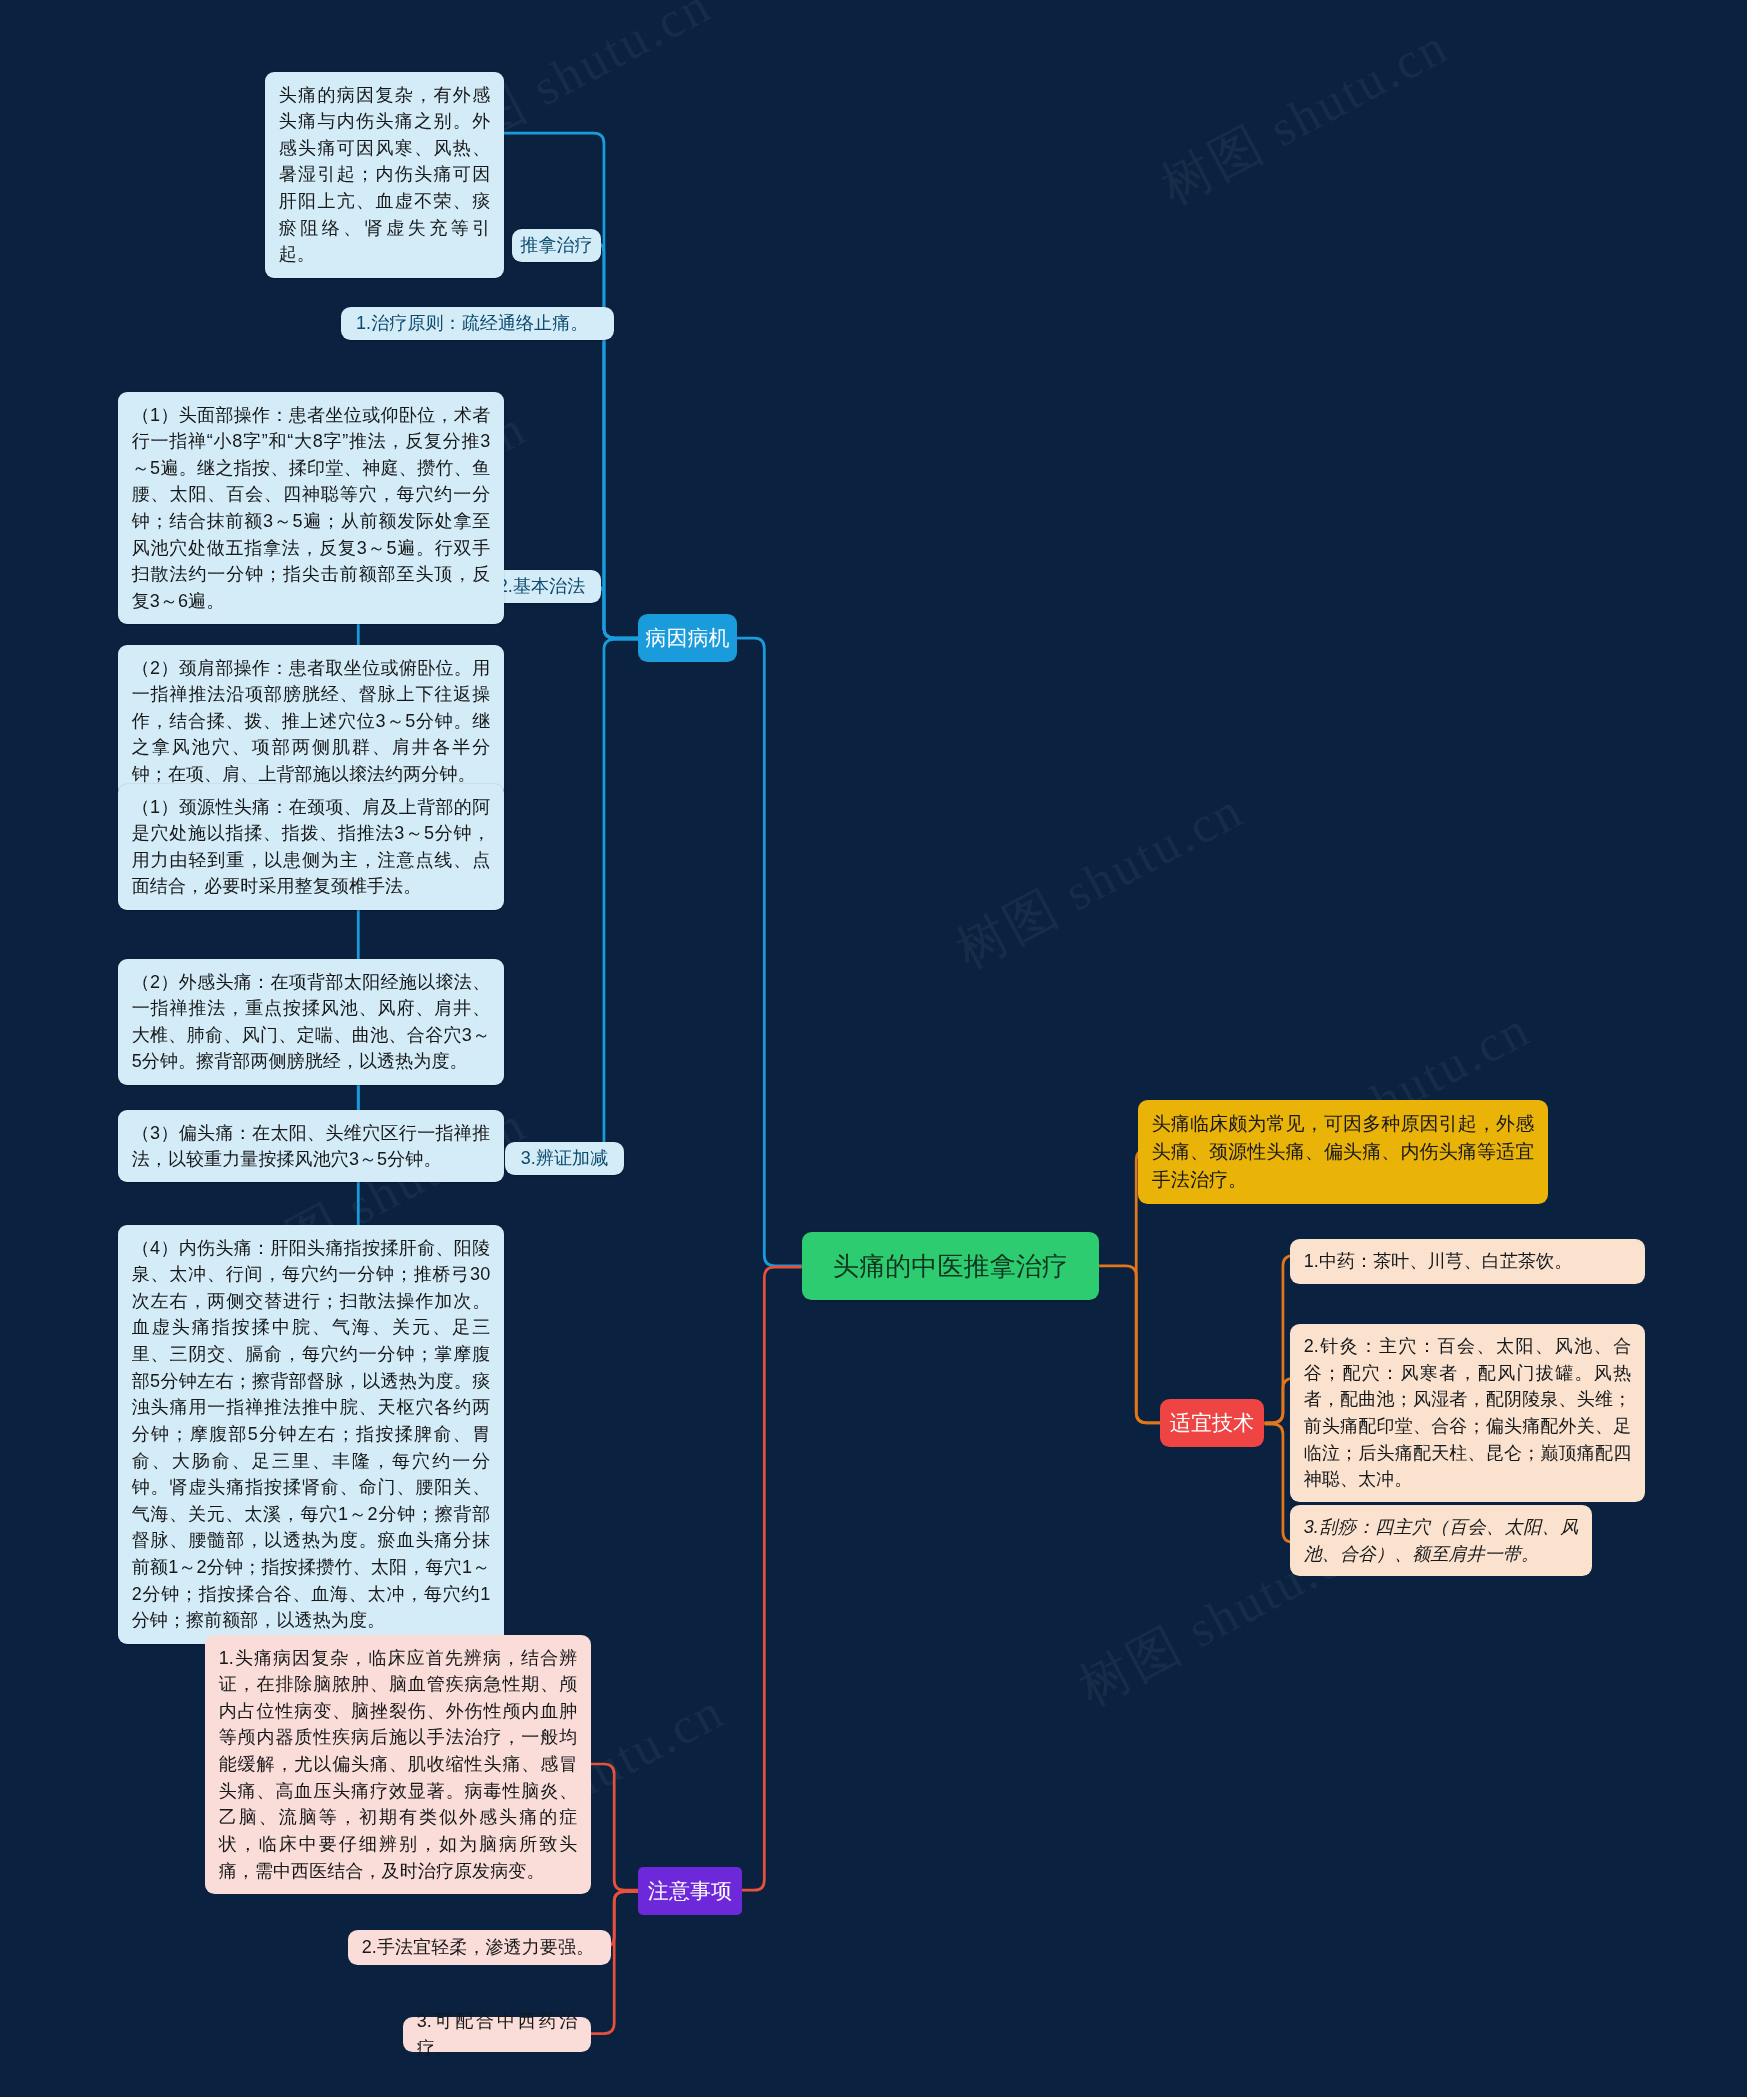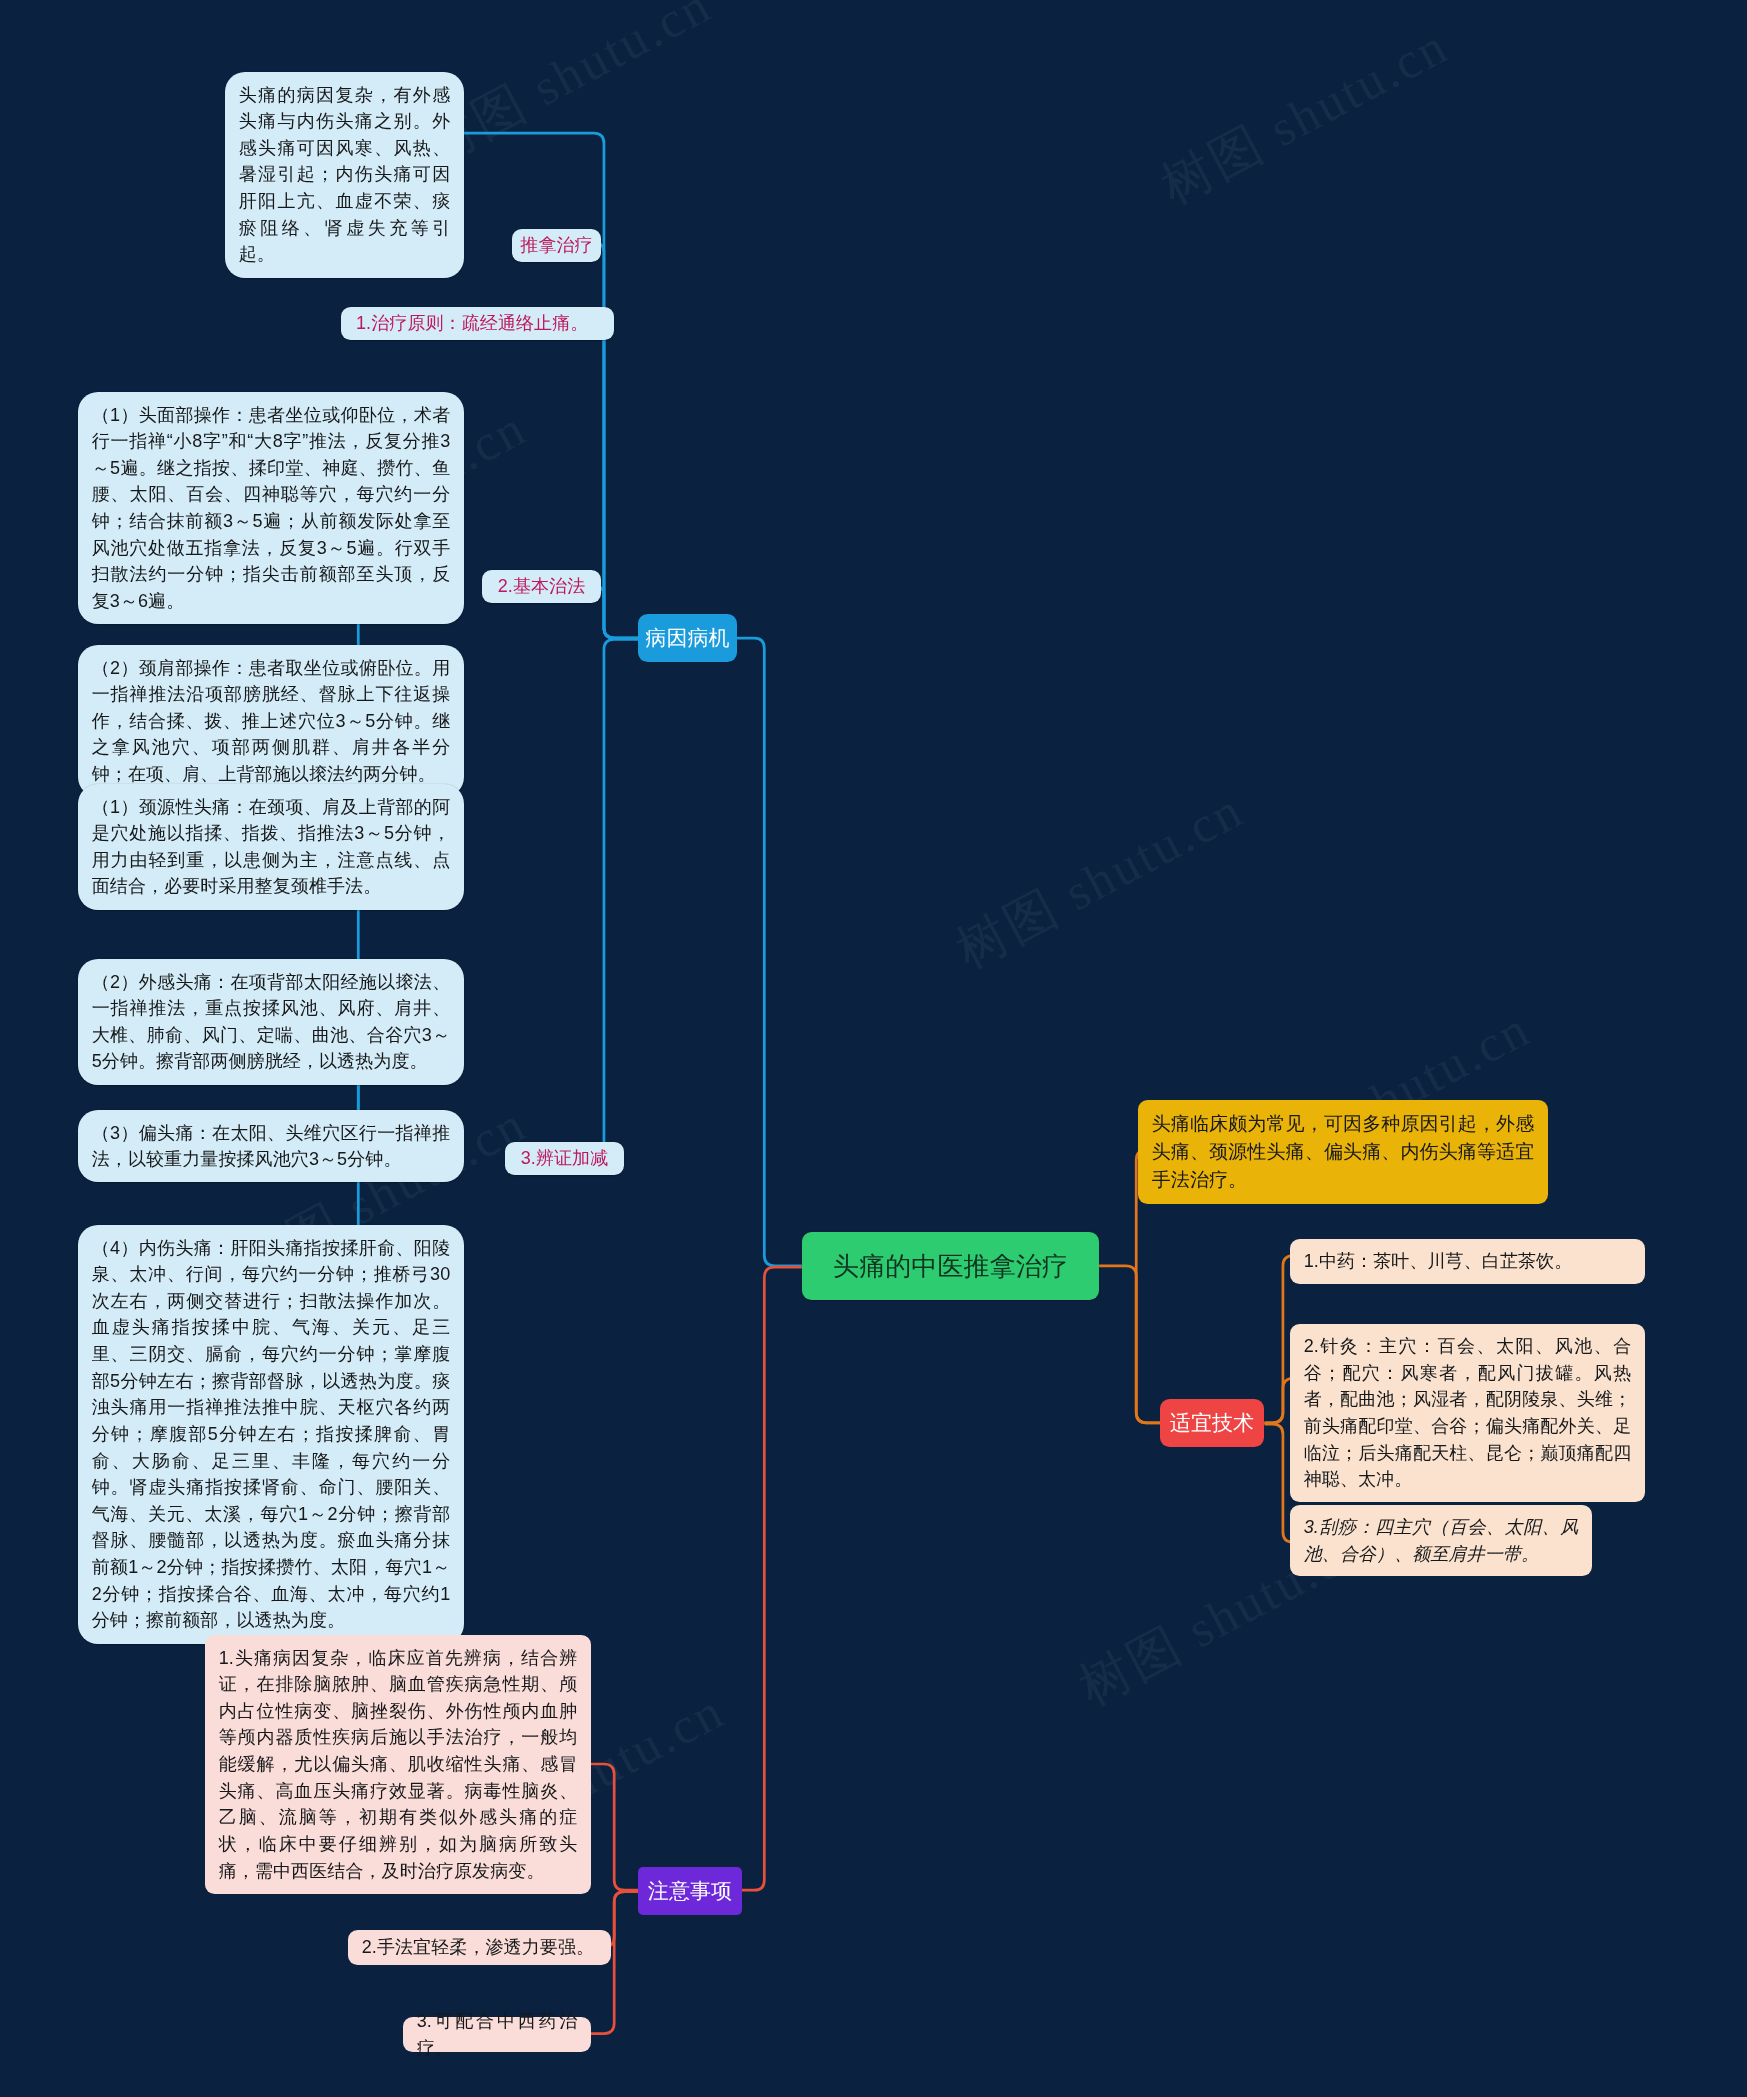--- a/index.html
+++ b/index.html
@@ -12,25 +12,25 @@
   svg.links{position:absolute;left:0;top:0;width:1747px;height:2097px;pointer-events:none;}
 
   .wm{position:absolute;color:rgba(255,255,255,.05);font-size:51px;
       font-family:"Liberation Serif",serif;letter-spacing:2.7px;
       transform:rotate(-28deg);white-space:nowrap;user-select:none;}
 
   .node{position:absolute;box-sizing:border-box;border-radius:9.6px;
         line-height:1.48;letter-spacing:0.1px;}
 
   
-  .leaf-blue{background:#d4ecf7;color:#16181a;border-radius:20px;
+  .leaf-blue{background:#d4ecf7;color:#16181a;border-radius:9px;
              padding:9.6px 13.7px;font-size:18px;text-align:justify;
-             text-align-last:left;box-shadow:0 0.7px 1.4px rgba(0,0,0,.25);}
+             text-align-last:left;box-shadow:0 0.7px 1.4px rgba(0,0,0,.25);margin-left:40px;}
   
-  .mid-blue{background:#d4ecf7;color:#be185d;border-radius:9.6px;
+  .mid-blue{background:#d4ecf7;color:#0c4a6e;border-radius:9.6px;
             padding:6.8px 13.7px;font-size:18px;white-space:nowrap;
             box-shadow:0 0.7px 1.4px rgba(0,0,0,.25);}
   
   .branch-blue{background:#1a9bdc;color:#ffffff;border-radius:9.6px;
                padding:8.2px 15px;font-size:21px;white-space:nowrap;}
   
   .root{background:#2ecc71;color:#10331f;border-radius:9.6px;
         padding:12.3px 18px;font-size:26px;white-space:nowrap;
         box-shadow:0 0.7px 2px rgba(0,0,0,.3);}
   

